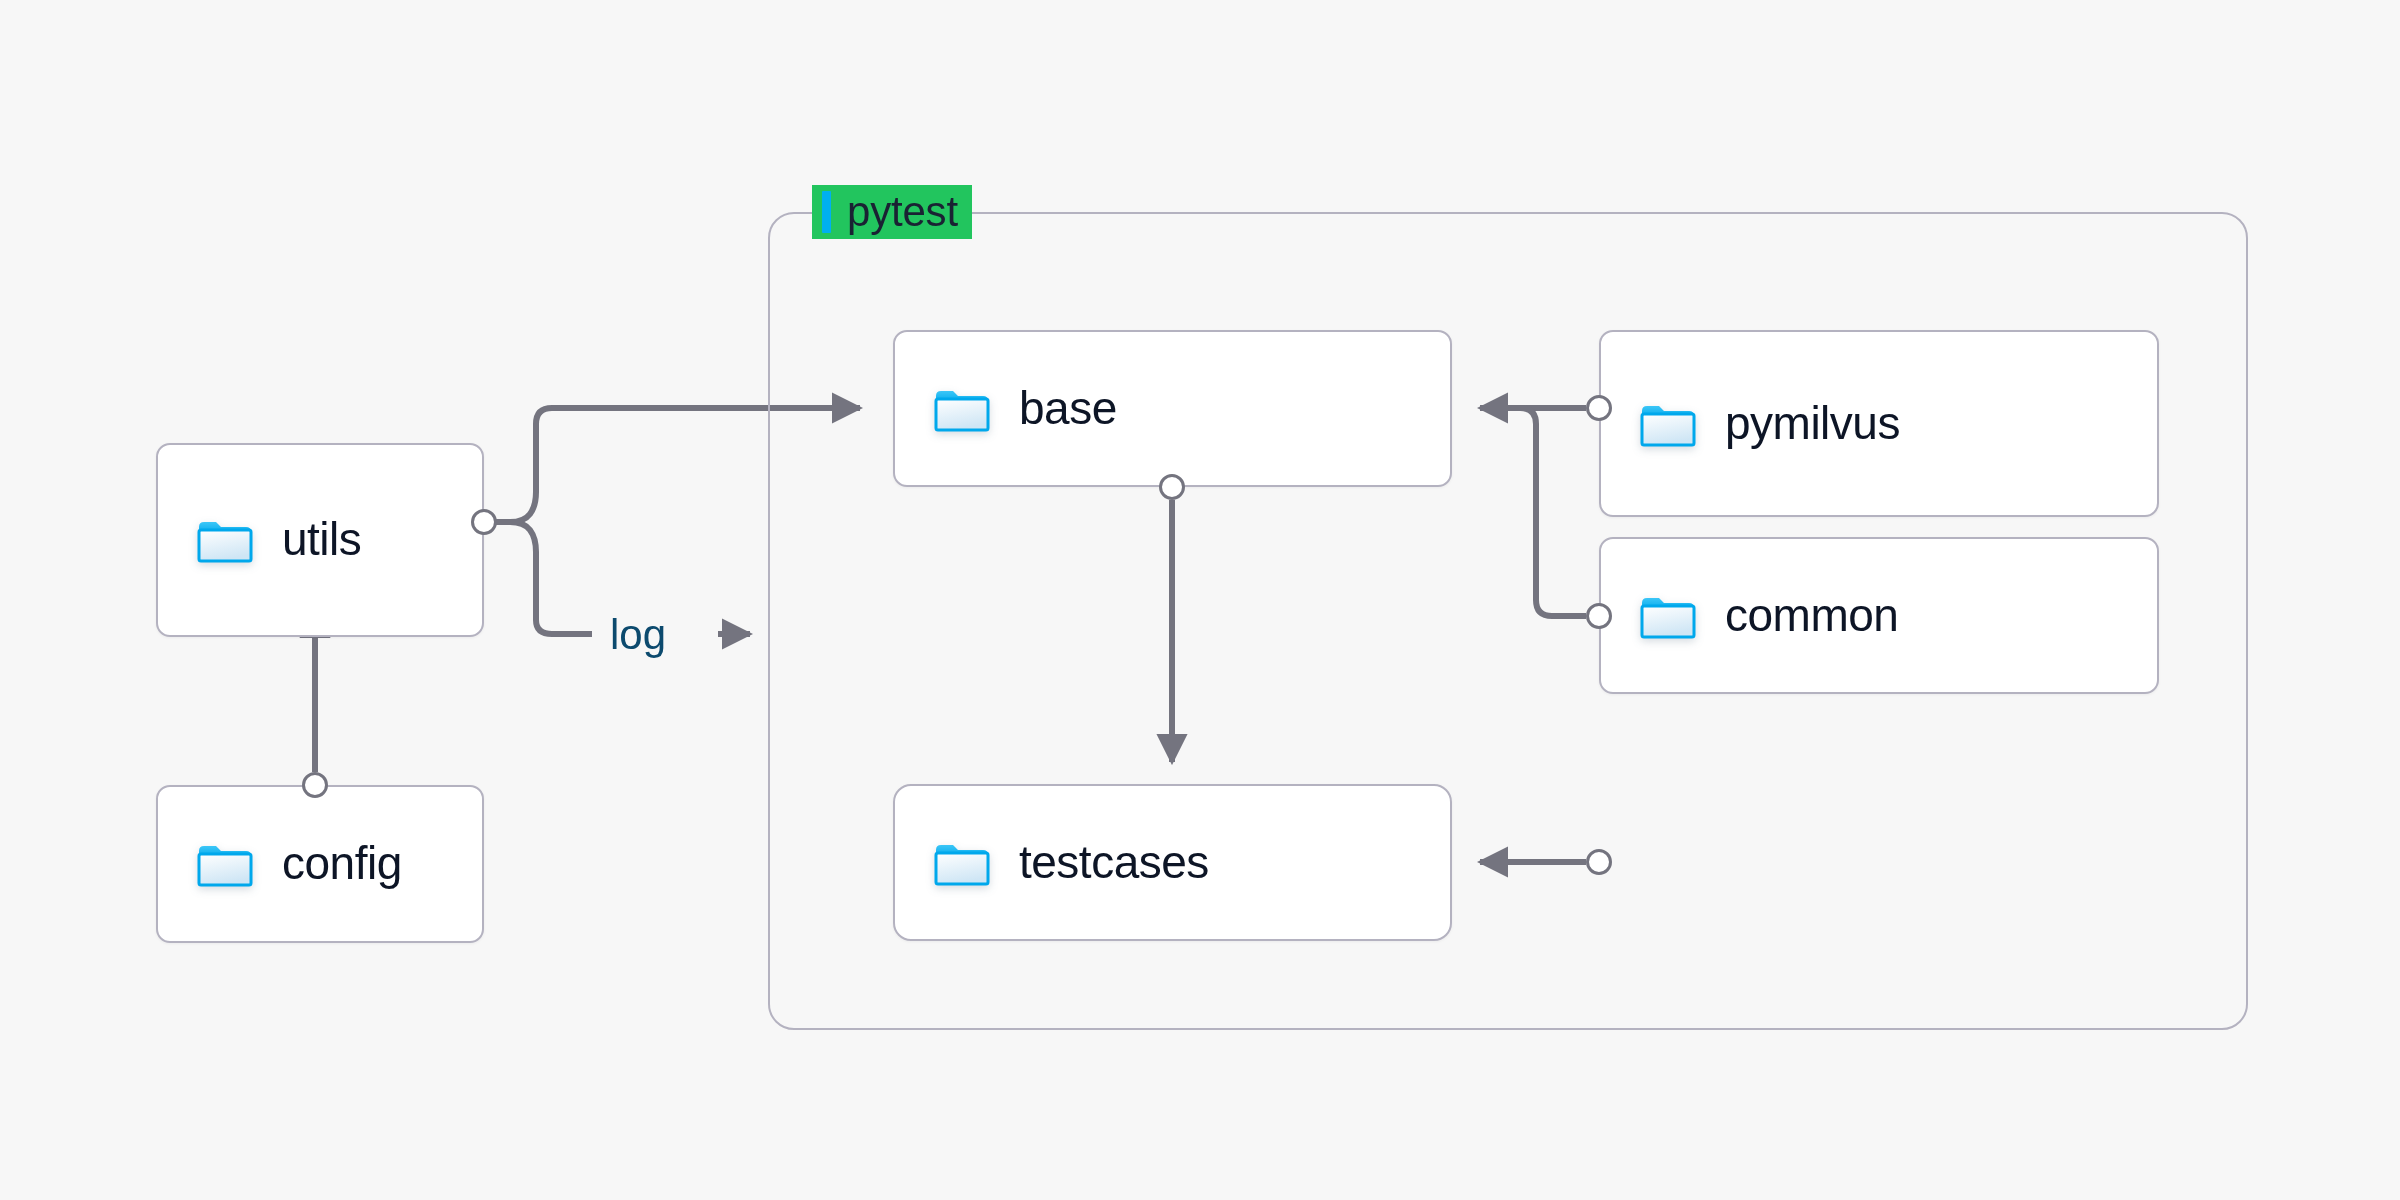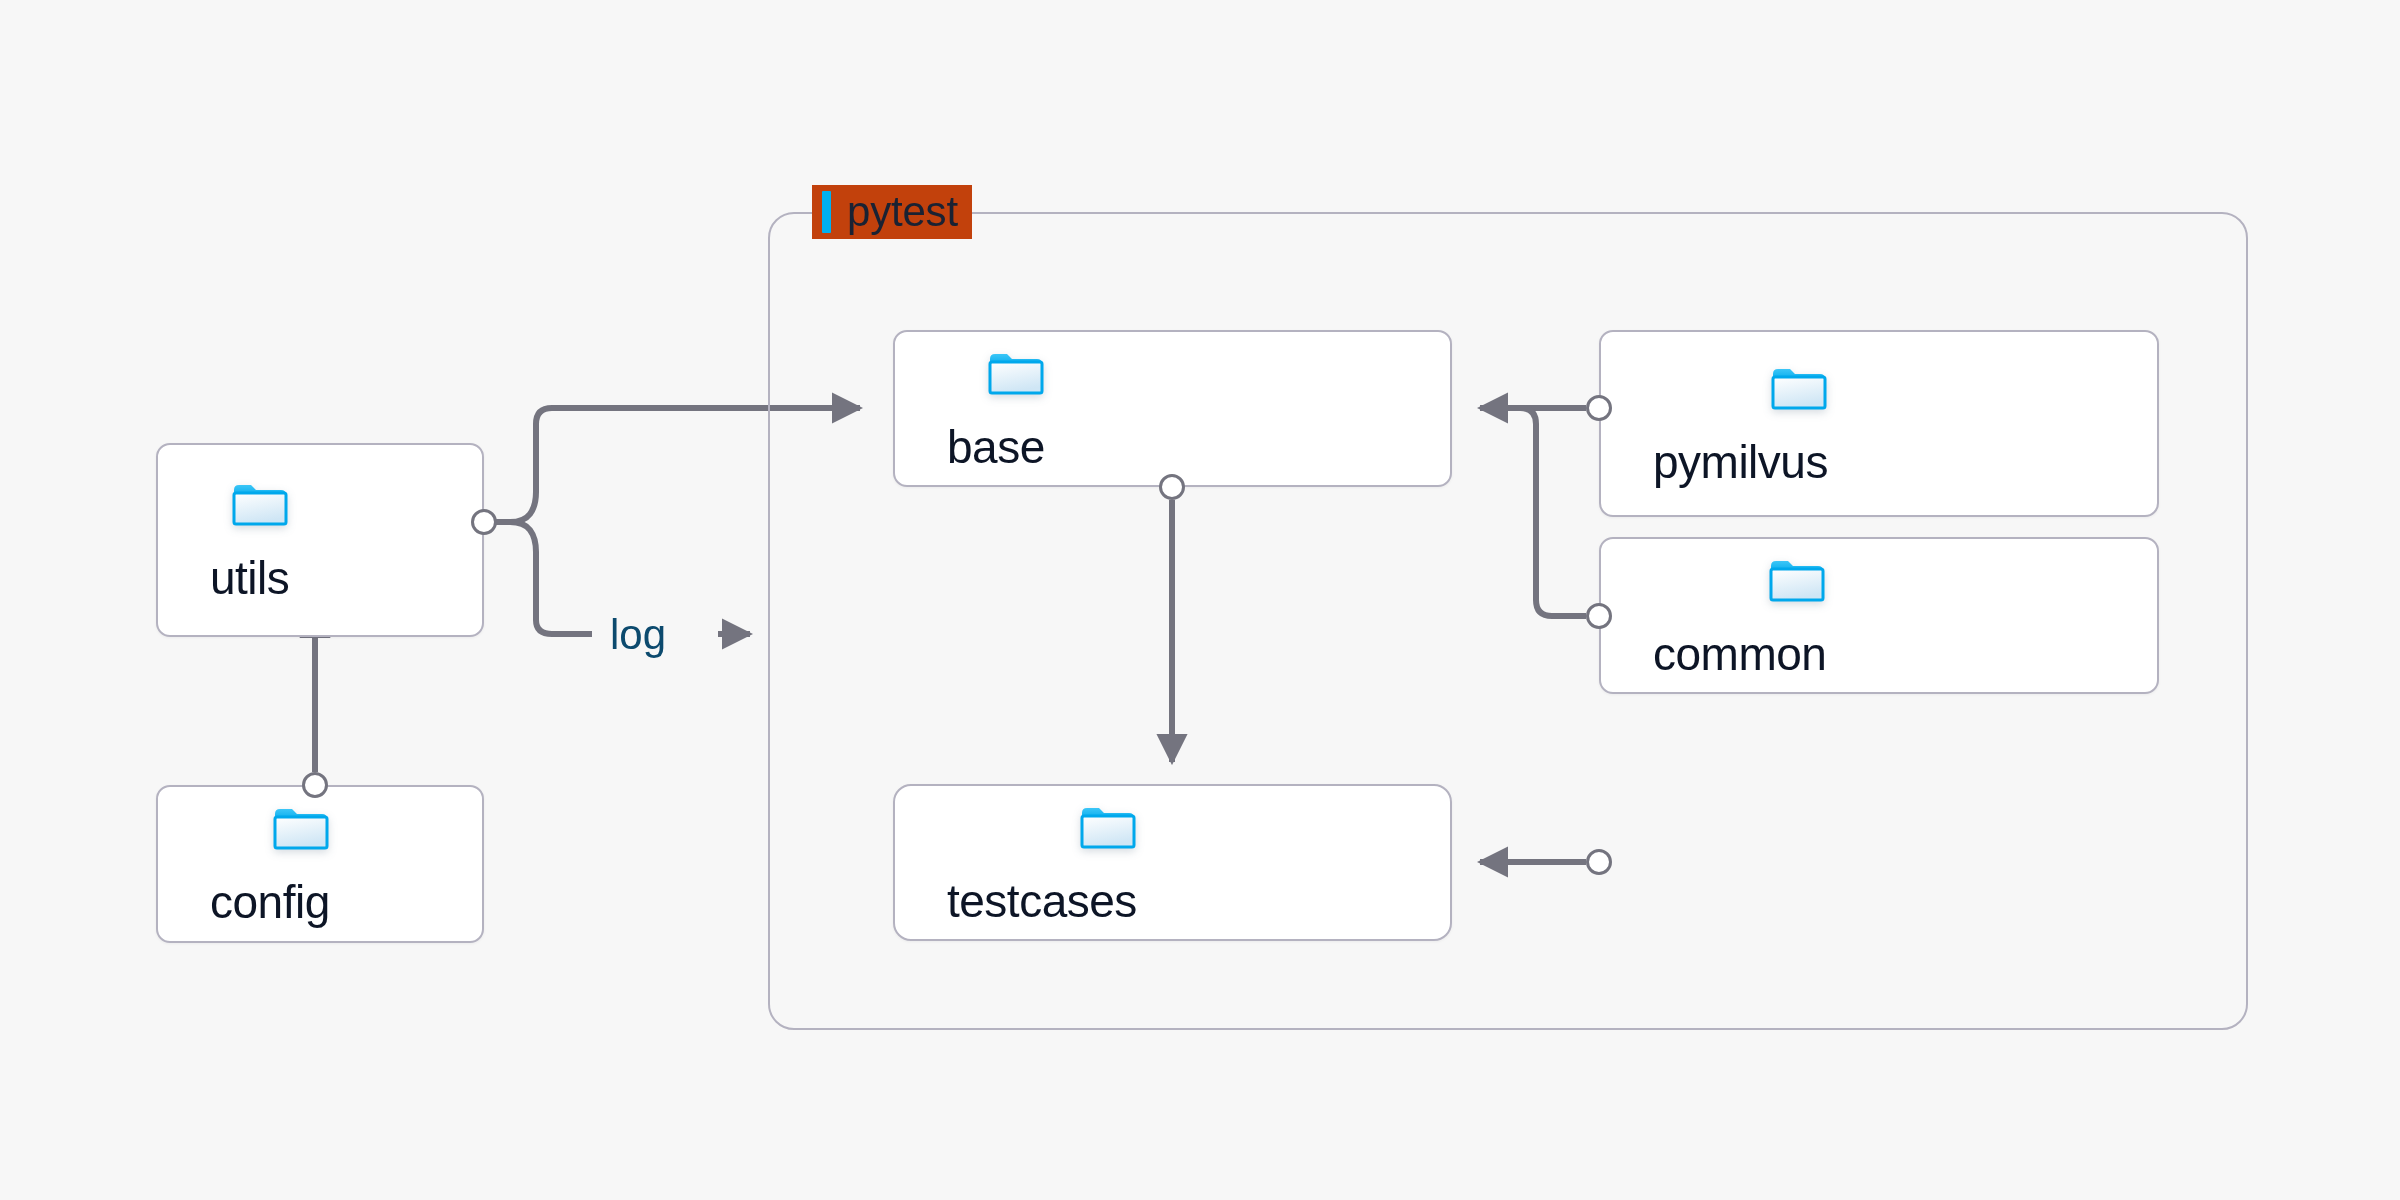--- a/index.html
+++ b/index.html
@@ -32,21 +32,21 @@
     border: 2px solid #b4b2c0;
     border-radius: 26px;
     background: transparent;
     box-sizing: border-box;
   }
   .group-label {
     position: absolute;
     display: flex;
     align-items: center;
     gap: 16px;
-    background: #c2410c;
+    background: #22c55e;
     padding: 0 14px 0 10px;
     height: 54px;
   }
   .group-bar {
     width: 9px;
     height: 42px;
     background: #00b0f0;
     border-radius: 1px;
     flex: 0 0 auto;
   }
@@ -63,24 +63,23 @@
     box-sizing: border-box;
     background: #ffffff;
     border: 2px solid #b4b2c0;
     border-radius: 14px;
     display: flex;
     align-items: center;
     box-shadow: 0 1px 3px rgba(20,20,40,0.05);
   }
   .node-inner {
     display: flex;
-    align-items: flex-end;
+    align-items: flex-start;
     gap: 28px;
-    padding-left: 52px;
-    flex-direction: column;
+    padding-left: 38px;
   }
   .folder-icon {
     flex: 0 0 auto;
     width: 58px;
     height: 48px;
     position: relative;
     filter: drop-shadow(0 3px 4px rgba(30,60,90,0.18));
   }
   .node-label {
     font-size: 46px;

